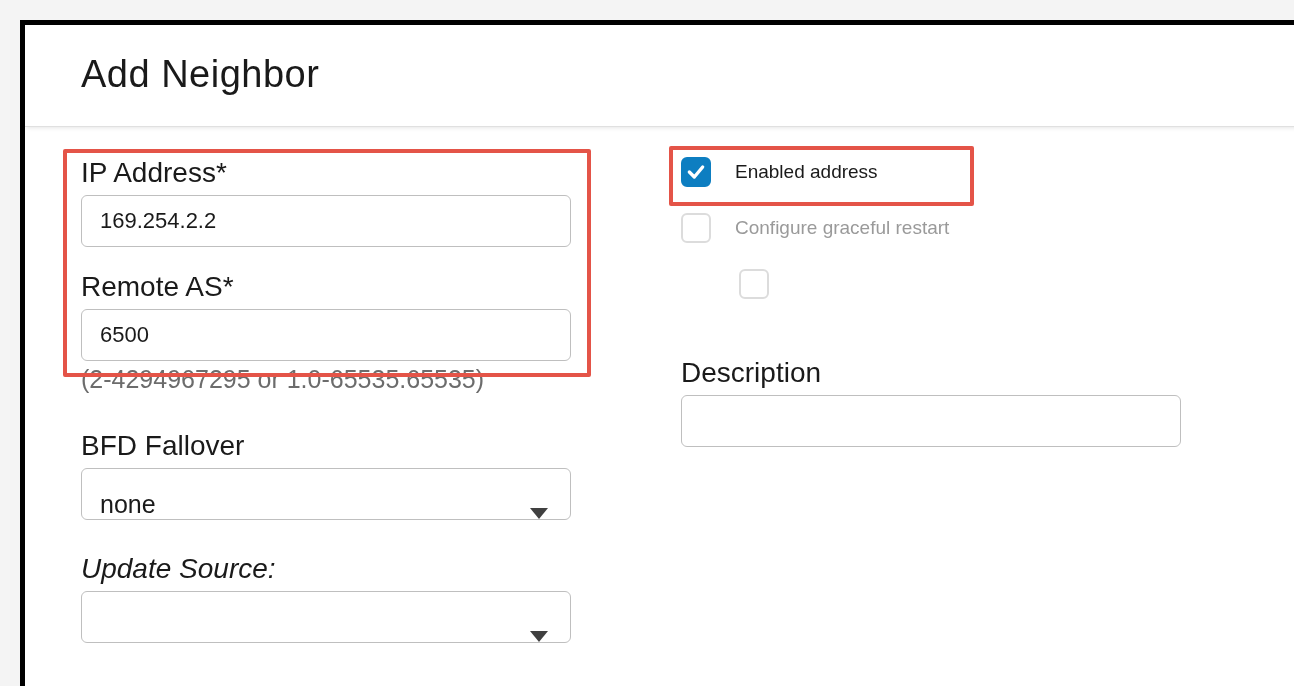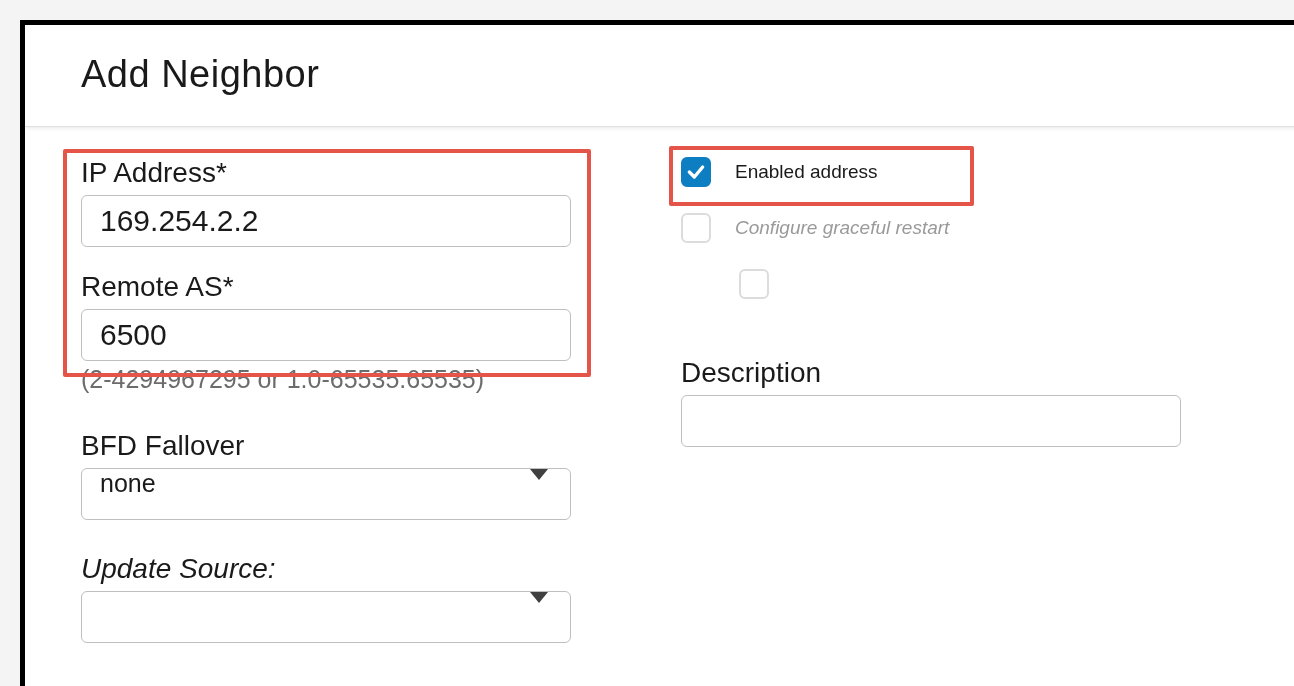--- a/index.html
+++ b/index.html
@@ -55,55 +55,55 @@
   .col-right { flex: 1 1 auto;  padding-left: 60px; position: relative; }
 
   
   .field-label {
     font-size: 28px;
     color: var(--text-primary);
     margin-bottom: 6px;
     display: block;
   }
   .disabled .field-label,
-  .disabled .checkbox-label { color: var(--text-disabled); font-style: italic; }
+  .disabled .checkbox-label { color: var(--text-disabled); }
 
   .hint {
     font-size: 25px;
     color: var(--text-secondary);
     margin-top: 4px;
   }
 
   
   .text-input {
     width: 490px;
     height: 52px;
     border: 1.5px solid var(--border);
     border-radius: 6px;
     background: #fff;
-    font-size: 30px;
+    font-size: 22px;
     padding: 0 18px;
     color: var(--text-primary);
     outline: none;
     display: block;
   }
   .col-right .text-input { width: 500px; }
 
   
   .select {
     width: 490px;
     height: 52px;
     border: 1.5px solid var(--border);
     border-radius: 6px;
     background: #fff;
     font-size: 25px;
     padding: 0 18px;
     color: var(--text-primary);
     display: flex;
-    align-items: flex-start;
+    align-items: flex-end;
     justify-content: space-between;
     cursor: pointer;
   }
   .select .caret {
     width: 0; height: 0;
     border-left: 9px solid transparent;
     border-right: 9px solid transparent;
     border-top: 11px solid #404040;
     margin-right: 4px;
   }

